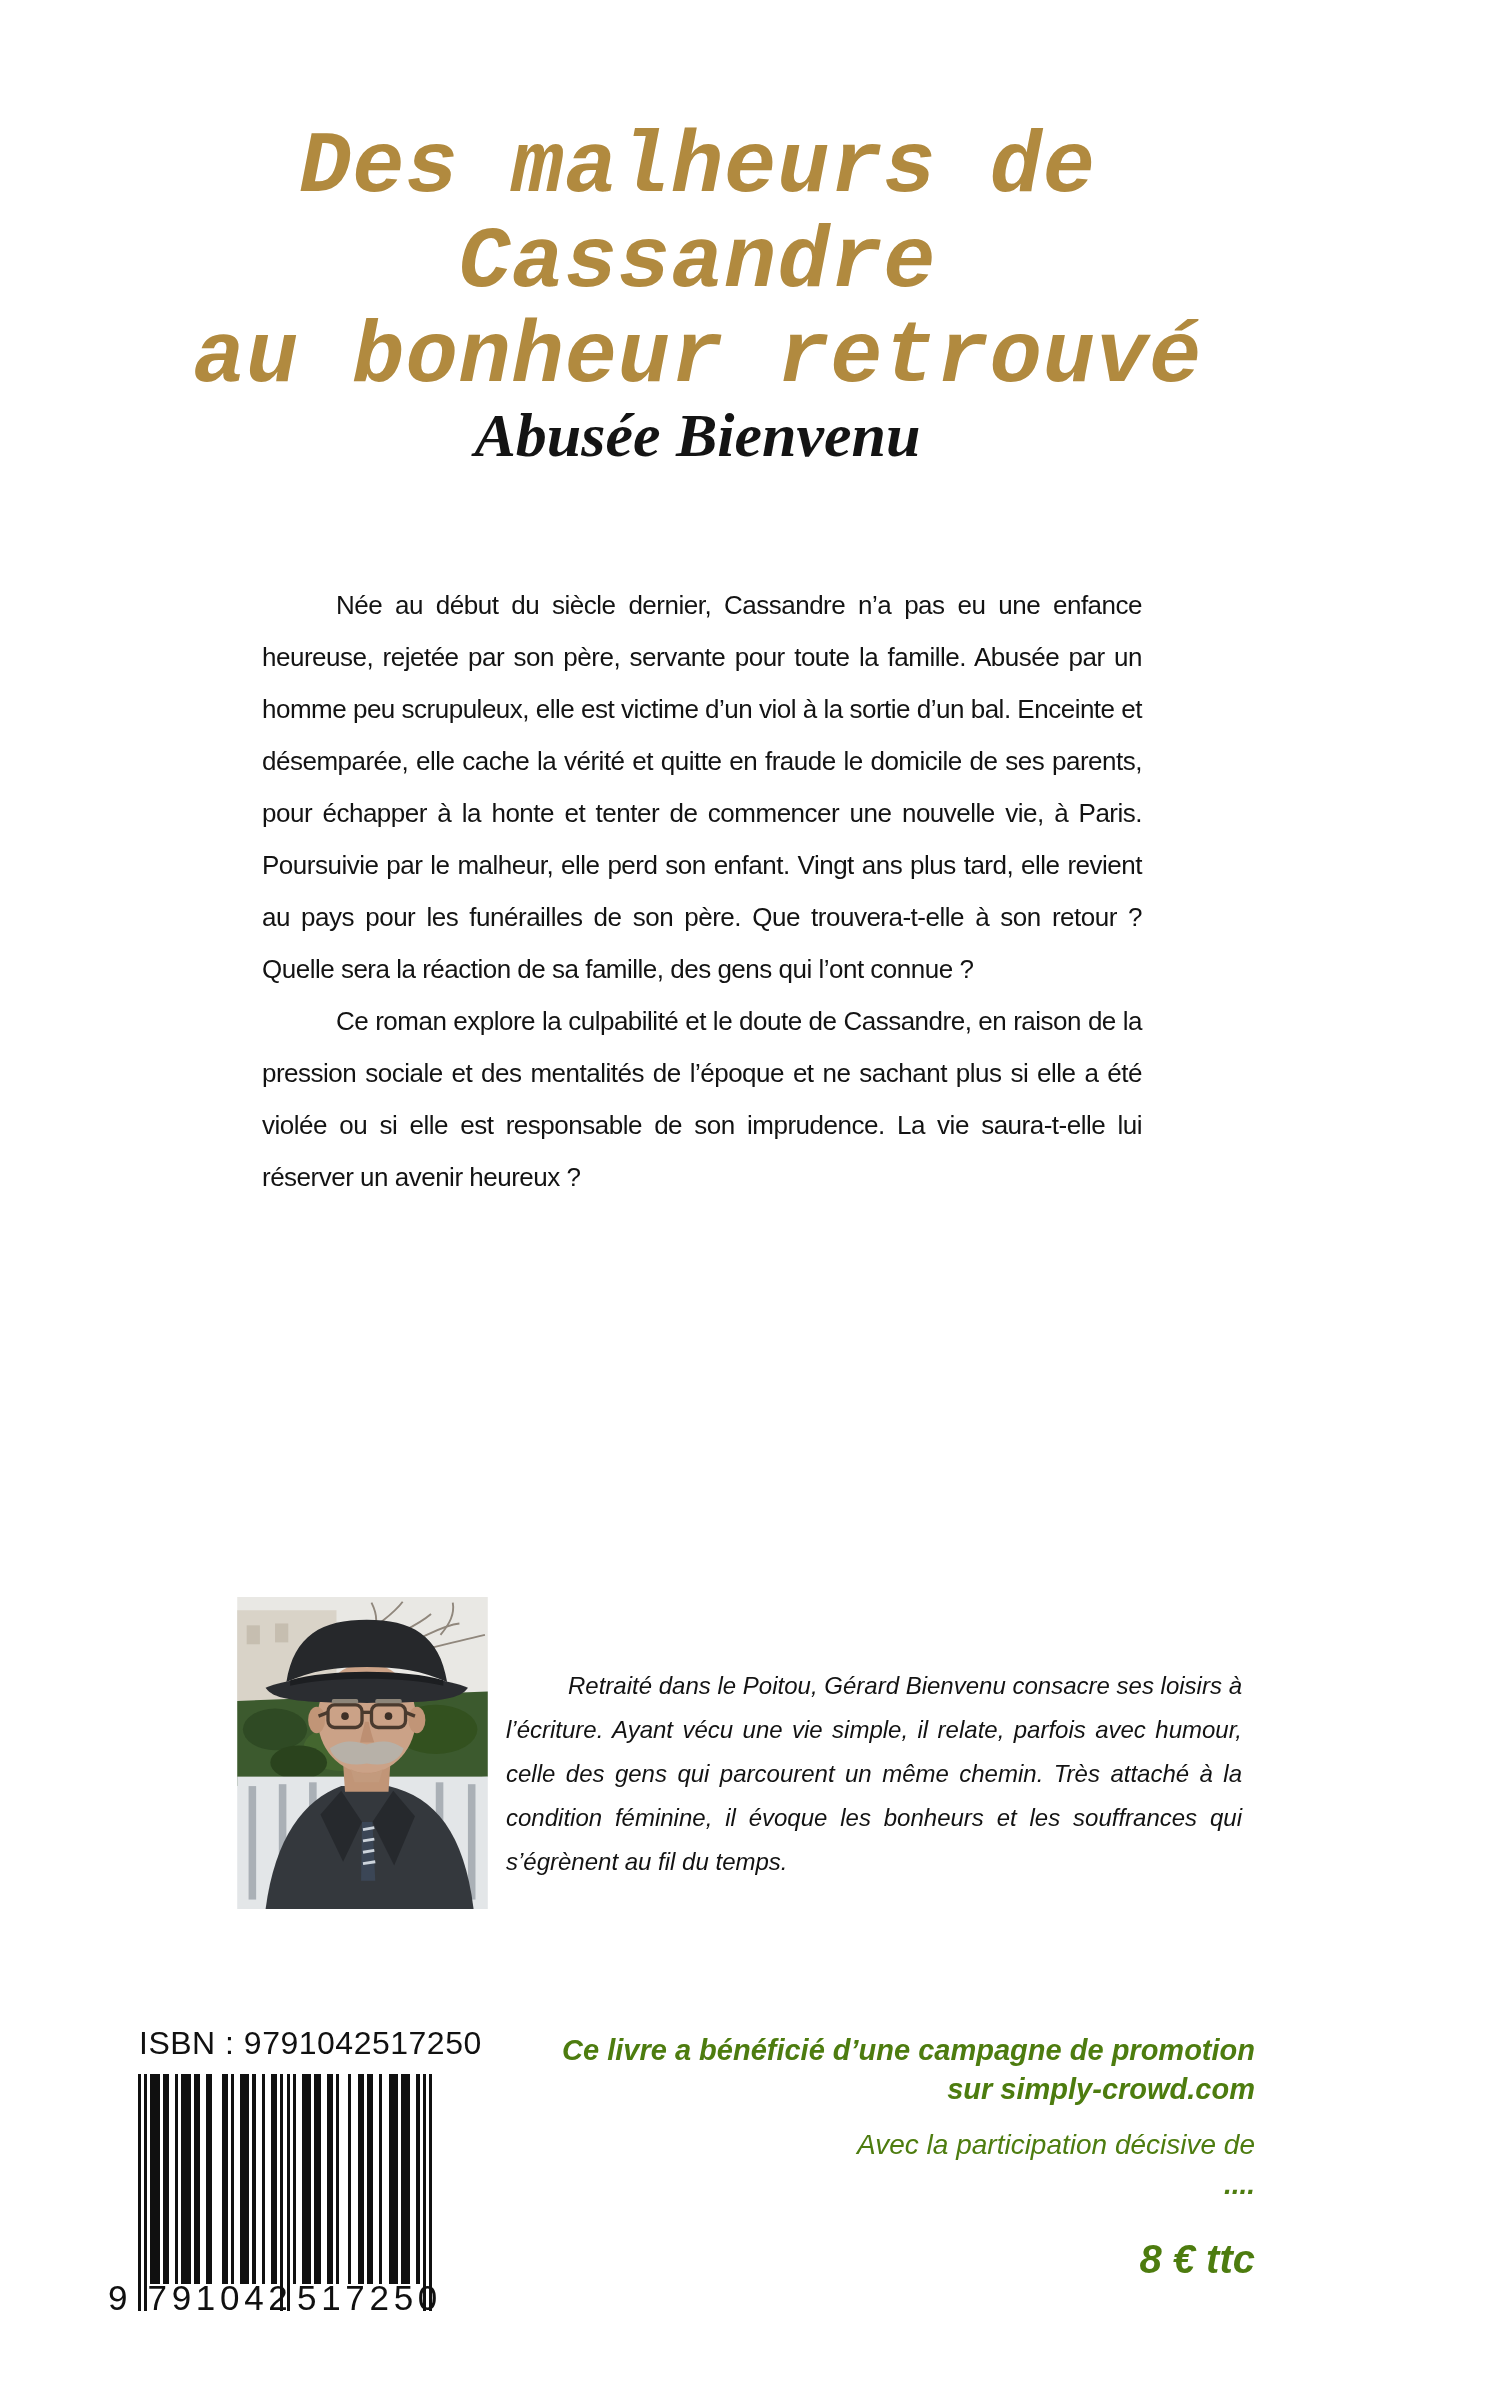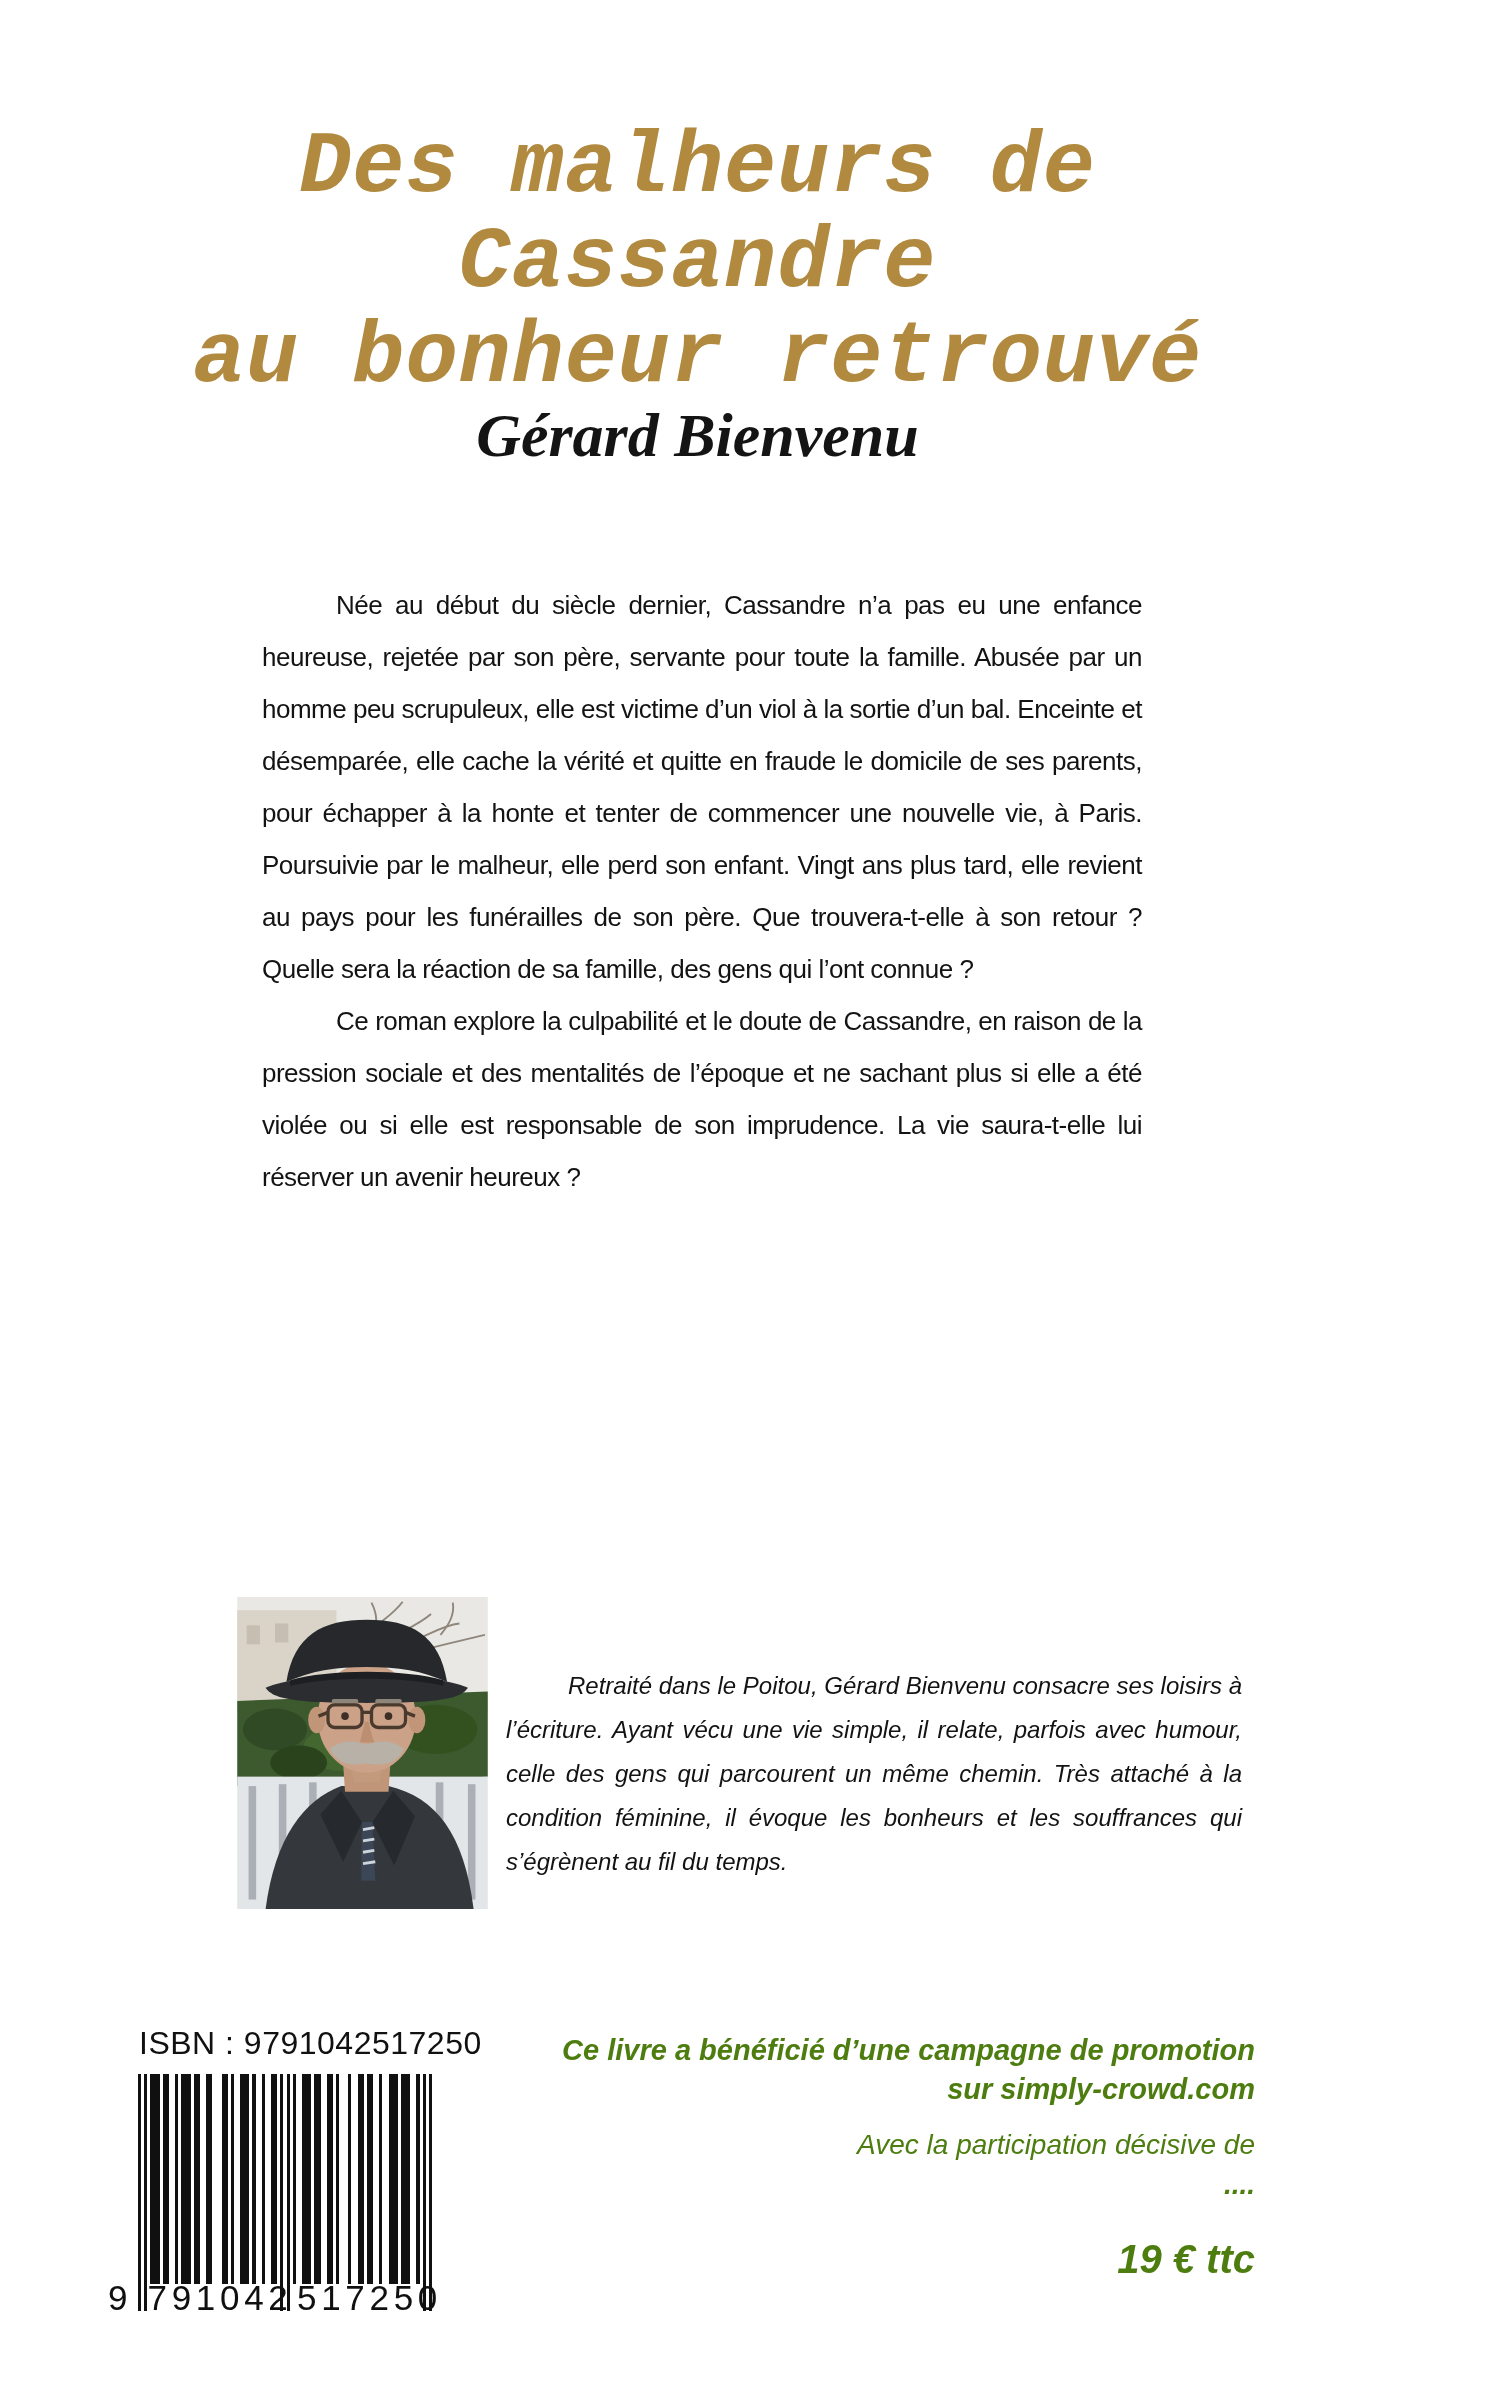--- a/index.html
+++ b/index.html
@@ -136,21 +136,21 @@
 </head>
 <body>
 
 <div class="page">
 
   <div class="book-title" style="color: rgb(177, 138, 63);">
     <div>Des malheurs de Cassandre</div>
     <div>au bonheur retrouvé</div>
   </div>
 
-  <div class="book-author">Gérard Bienvenu</div>
+  <div class="book-author">Abusée Bienvenu</div>
 
   <div class="synopsis">
     <p>Née au début du siècle dernier, Cassandre n’a pas eu une enfance heureuse, rejetée par son père, servante pour toute la famille. Abusée par un homme peu scrupuleux, elle est victime d’un viol à la sortie d’un bal. Enceinte et désemparée, elle cache la vérité et quitte en fraude le domicile de ses parents, pour échapper à la honte et tenter de commencer une nouvelle vie, à Paris. Poursuivie par le malheur, elle perd son enfant. Vingt ans plus tard, elle revient au pays pour les funérailles de son père. Que trouvera-t-elle à son retour ? Quelle sera la réaction de sa famille, des gens qui l’ont connue ?</p>
     <p>Ce roman explore la culpabilité et le doute de Cassandre, en raison de la pression sociale et des mentalités de l’époque et ne sachant plus si elle a été violée ou si elle est responsable de son imprudence. La vie saura-t-elle lui réserver un avenir heureux ?</p>
   </div>
 
   <svg class="author-photo" viewBox="0 0 265 330" xmlns="http://www.w3.org/2000/svg" aria-hidden="true">
 
     <rect x="0" y="0" width="265" height="120" fill="#e9e8e4"></rect>
 
@@ -336,17 +336,17 @@
     <span class="bc-digit bc-digit-first">9</span>
     <span class="bc-digit bc-digit-left">791042</span>
     <span class="bc-digit bc-digit-right">517250</span>
   </div>
 
   <div class="promo-block">
     <div class="promo-line">Ce livre a bénéficié d’une campagne de promotion</div>
     <div class="promo-line">sur simply-crowd.com</div>
     <div class="participation">Avec la participation décisive de</div>
     <div class="dots">....</div>
-    <div class="price">19 € ttc</div>
+    <div class="price">8 € ttc</div>
   </div>
 
 </div>
 
 
 </body></html>

